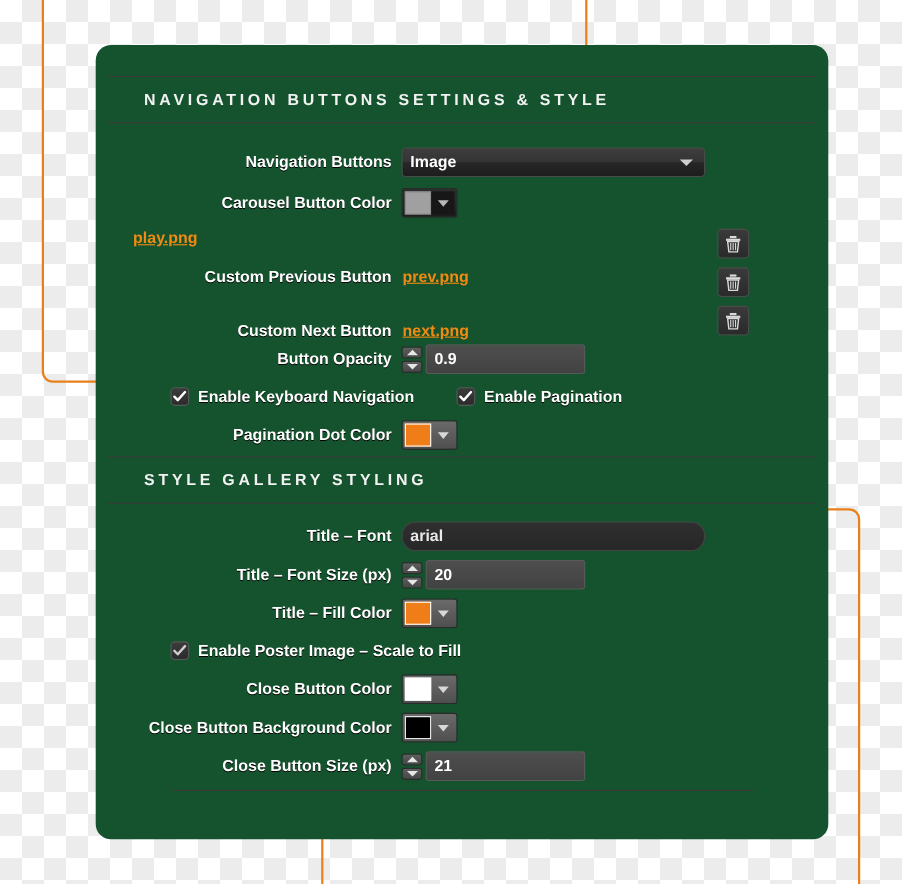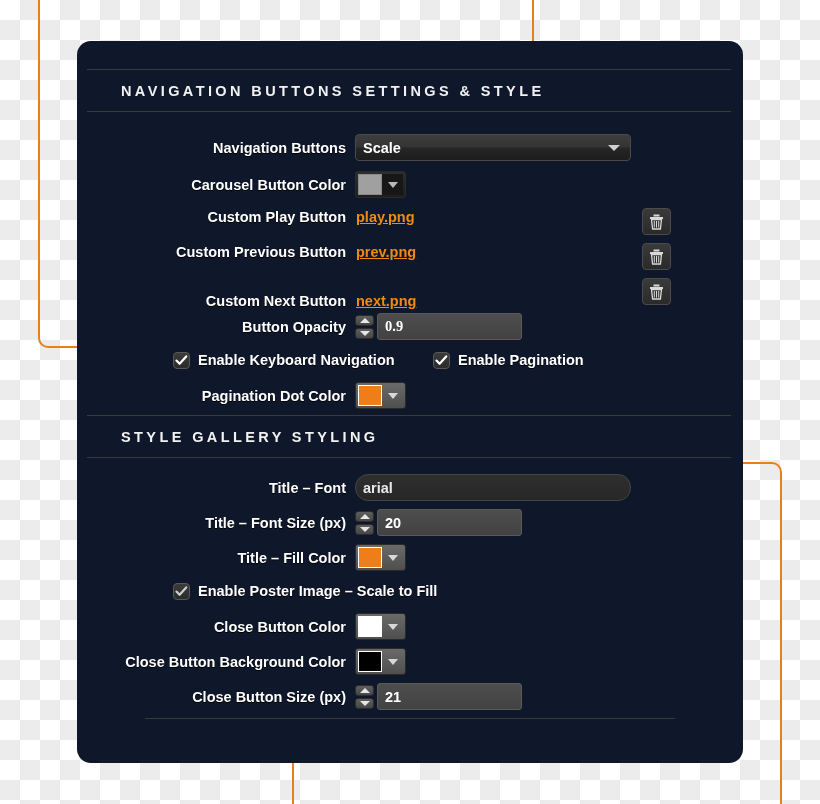--- a/index.html
+++ b/index.html
@@ -16,22 +16,22 @@
     position:relative;
   }
 
   
   .orange-frame{position:absolute;border:2px solid #e8801a;border-radius:10px;pointer-events:none;}
   #frame-top-left{left:38px;top:-60px;width:492px;height:404px;}
   #frame-bottom-right{left:292px;top:462px;width:486px;height:400px;}
 
   
   #panel{
-    position:absolute;left:77px;top:41px;width:666px;height:722px;
-    background:#0f172a;border-radius:14px;overflow:hidden;
+    position:absolute;left:87px;top:41px;width:666px;height:722px;
+    background:#14532d;border-radius:14px;overflow:hidden;
   }
 
   .inner{position:absolute;left:0;top:0;right:0;bottom:0;}
 
   
   .section{position:absolute;left:34px;right:24px;}
   .sec-rule{height:1px;background:#3a3a3a;}
   .sec-rule.wide{margin-left:-24px;margin-right:-12px;}
   .sec-title{
     color:#f2f2f2;
@@ -112,21 +112,21 @@
   
   .textfield{
     width:276px;height:27px;margin-left:9px;
     background:linear-gradient(to bottom,#2f2f2f,#272727);
     border:1px solid #444;border-radius:13px;box-sizing:border-box;
     display:flex;align-items:center;
     color:#e9e9e9;font-size:14.5px;font-weight:bold;padding-left:7px;
   }
 
   
-  .cbrow{position:absolute;display:flex;margin-left:28px;}
+  .cbrow{position:absolute;display:flex;align-items:center;}
   .cb{
     width:17px;height:17px;border-radius:4px;
     background:linear-gradient(to bottom,#3b3b3b,#2b2b2b);
     border:1px solid #585858;box-sizing:border-box;
     display:flex;align-items:center;justify-content:center;flex:none;
   }
   .cbtext{color:#ffffff;font-size:14.5px;font-weight:bold;margin-left:8px;white-space:nowrap;text-shadow:0 1px 0 #000;}
 </style>
 </head>
 <body>
@@ -139,37 +139,36 @@
 
     <div class="section" style="top:28px;">
       <div class="sec-rule wide"></div>
       <div class="sec-title">NAVIGATION BUTTONS SETTINGS &amp; STYLE</div>
       <div class="sec-rule wide"></div>
     </div>
 
     <div class="row" style="top:93px;left:24px;">
       <div class="lbl w">Navigation Buttons</div>
       <div class="select">
-        <span class="val">Scale</span>
+        <span class="val">Image</span>
         <span class="tri"></span>
       </div>
     </div>
 
     <div class="row" style="top:130px;left:24px;">
       <div class="lbl w">Carousel Button Color</div>
       <div class="colorwrap dark">
         <span class="swatch" style="background: rgb(160, 160, 160);"></span>
         <span class="ctribox">
             <span class="ctri dk"></span>
           </span>
       </div>
     </div>
 
     <div class="row" style="top:168px;left:24px;">
-      <div class="lbl w">Custom Play Button</div>
       <a class="flink" href="#">play.png</a>
     </div>
     <div class="trash" style="top:167px;left:565px;">
       <svg width="15" height="16" viewBox="0 0 15 16">
         <rect x="4.5" y="0.5" width="6" height="2" fill="#d9d9d9"></rect>
         <rect x="1" y="3" width="13" height="2" fill="#d9d9d9"></rect>
         <path d="M2.5 5.5 h10 l-1.1 9.5 h-7.8 z" fill="none" stroke="#d9d9d9" stroke-width="1.3"></path>
         <line x1="5.3" y1="7" x2="5.3" y2="13.6" stroke="#d9d9d9" stroke-width="1"></line>
         <line x1="7.5" y1="7" x2="7.5" y2="13.6" stroke="#d9d9d9" stroke-width="1"></line>
         <line x1="9.7" y1="7" x2="9.7" y2="13.6" stroke="#d9d9d9" stroke-width="1"></line>
@@ -209,21 +208,21 @@
     <div class="row" style="top:272px;left:24px;">
       <div class="lbl w">Button Opacity</div>
       <div class="stepper">
         <span class="sbtn">
             <span class="sup"></span>
           </span>
         <span class="sbtn">
             <span class="sdn"></span>
           </span>
       </div>
-      <div class="numfield" style="width:145px;font-family:Liberation Serif, serif;">0.9</div>
+      <div class="numfield" style="width:145px;">0.9</div>
     </div>
 
     <div class="cbrow" style="top:311px;left:68px;">
       <span class="cb">
         <svg width="13" height="11" viewBox="0 0 13 11">
           <path d="M1.5 5.6 L4.6 8.8 L11.2 1.4" fill="none" stroke="#ffffff" stroke-width="2.2" stroke-linecap="round" stroke-linejoin="round"></path>
         </svg>
       </span>
       <span class="cbtext">Enable Keyboard Navigation</span>
     </div>

